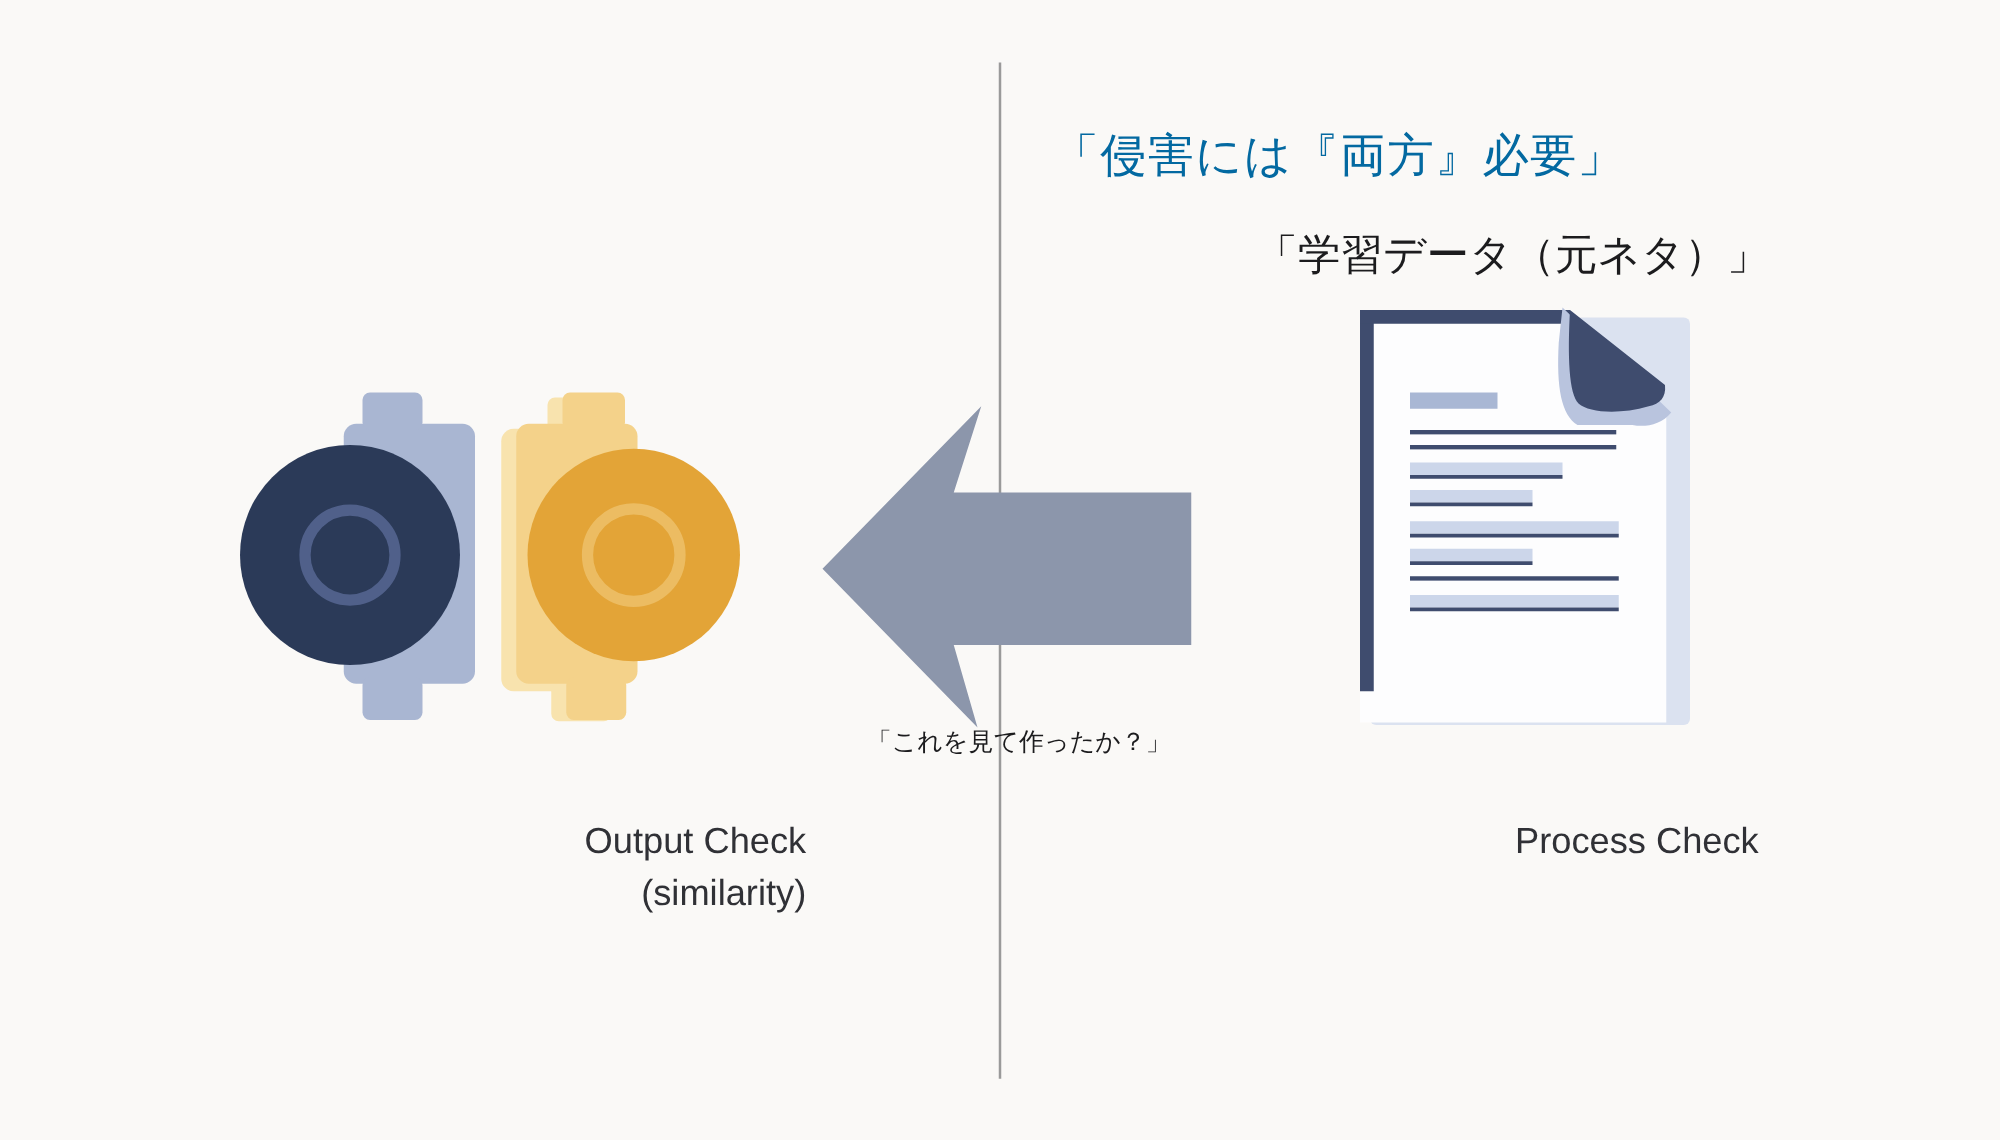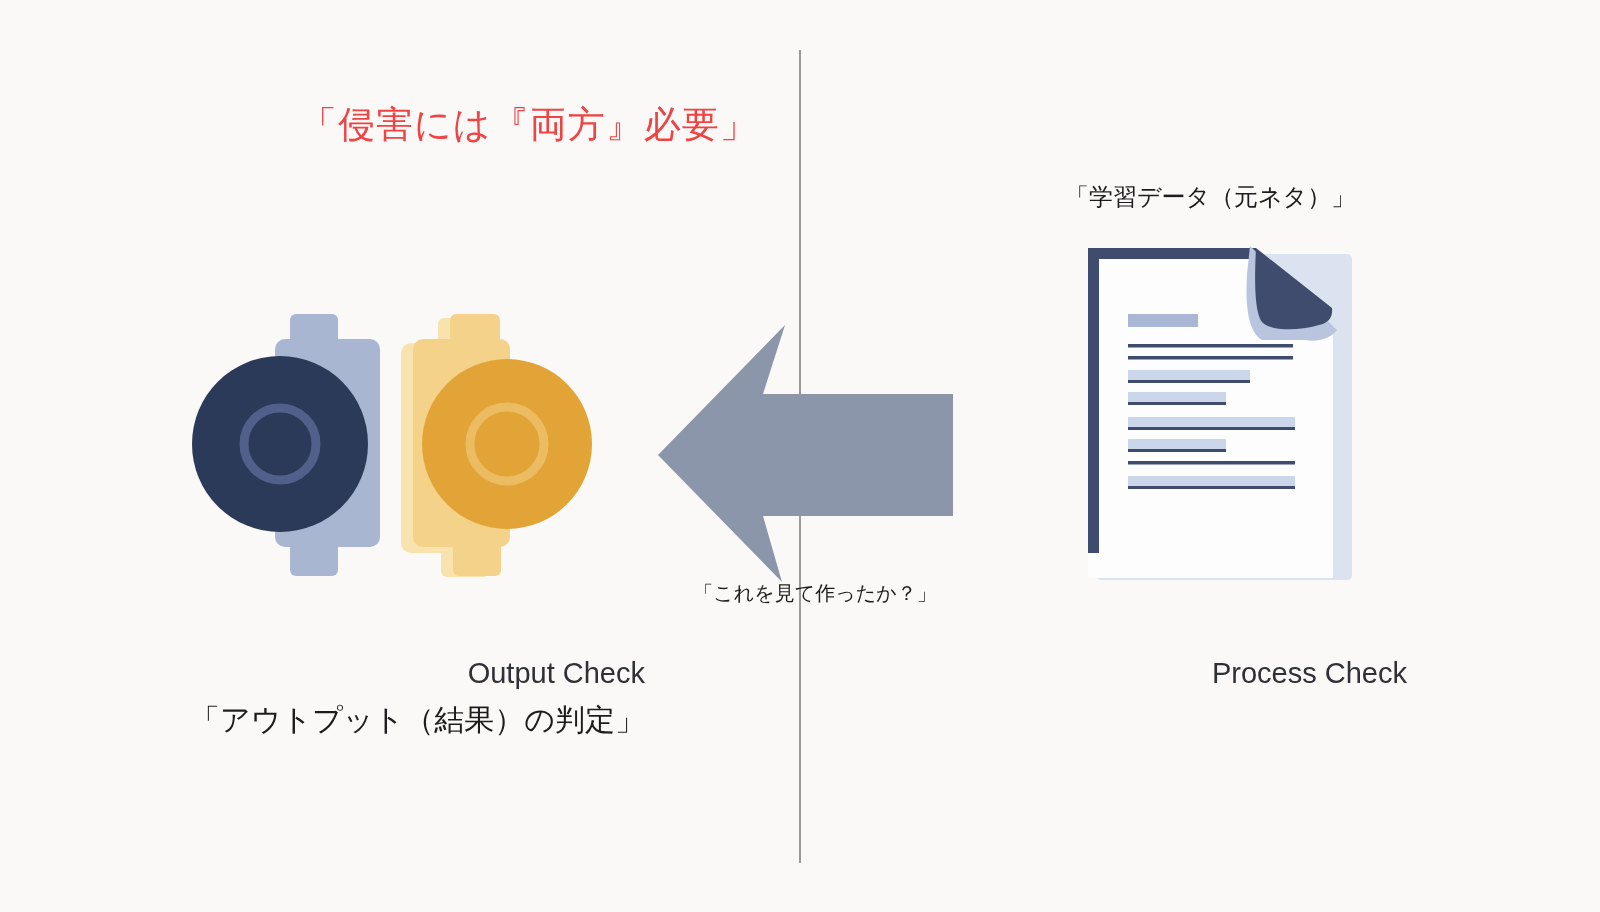--- a/index.html
+++ b/index.html
@@ -6,25 +6,25 @@
   .canvas{
     position:relative;width:1600px;height:912px;overflow:hidden;
     background:#faf9f7;
     font-family:"Liberation Sans","DejaVu Sans",sans-serif;
   }
   .divider{
     position:absolute;left:799px;top:50px;width:2px;height:813px;
     background:#9a9a9a;z-index:0;
   }
   .title{
-    position:absolute;left:300px;top:100px;width:1000px;text-align:left;
-    font-size:37px;color:#ef4444;z-index:2;letter-spacing:1px;
+    position:absolute;left:300px;top:100px;width:1000px;text-align:right;
+    font-size:37px;color:#0369a1;z-index:2;letter-spacing:1px;
   }
   .q{
-    position:absolute;text-align:center;font-size:24px;color:#1c1c1e;z-index:2;
+    position:absolute;text-align:center;font-size:34px;color:#1c1c1e;z-index:2;
   }
   .left-q{left:150px;top:251px;width:500px;}
   .center-q{left:615px;top:580px;width:400px;font-size:20px;}
   .right-q{left:960px;top:181px;width:500px;}
   .caption{
     position:absolute;text-align:right;font-size:29px;color:#303136;
     line-height:42px;z-index:2;
   }
   .left-caption{left:145px;top:652px;width:500px;}
   .right-caption{left:907px;top:652px;width:500px;}
@@ -101,20 +101,20 @@
       <rect x="68" y="162" width="98" height="3"></rect>
       <rect x="68" y="187" width="167" height="3"></rect>
       <rect x="68" y="209" width="98" height="3"></rect>
       <rect x="68" y="221" width="167" height="3.5"></rect>
       <rect x="68" y="246" width="167" height="3"></rect>
     </g>
   </svg>
 
   <div class="caption left-caption">
     <div>Output Check</div>
-    <div class="caption-jp">「アウトプット（結果）の判定」</div>
+    <div>(similarity)</div>
   </div>
 
   <div class="caption right-caption">
     <div>Process Check</div>
   </div>
 
 </div>
 
 </body></html>

